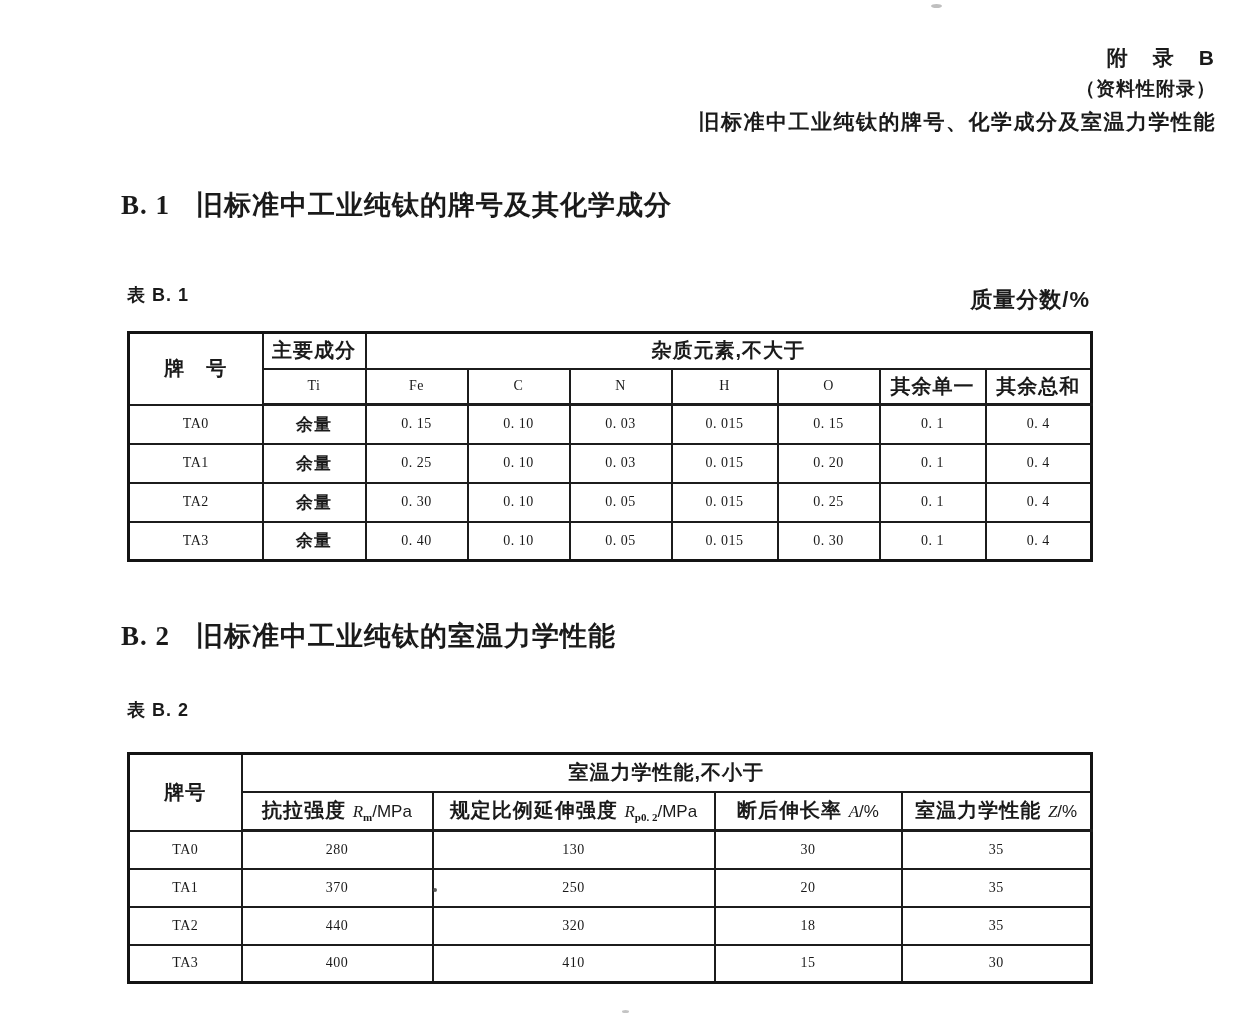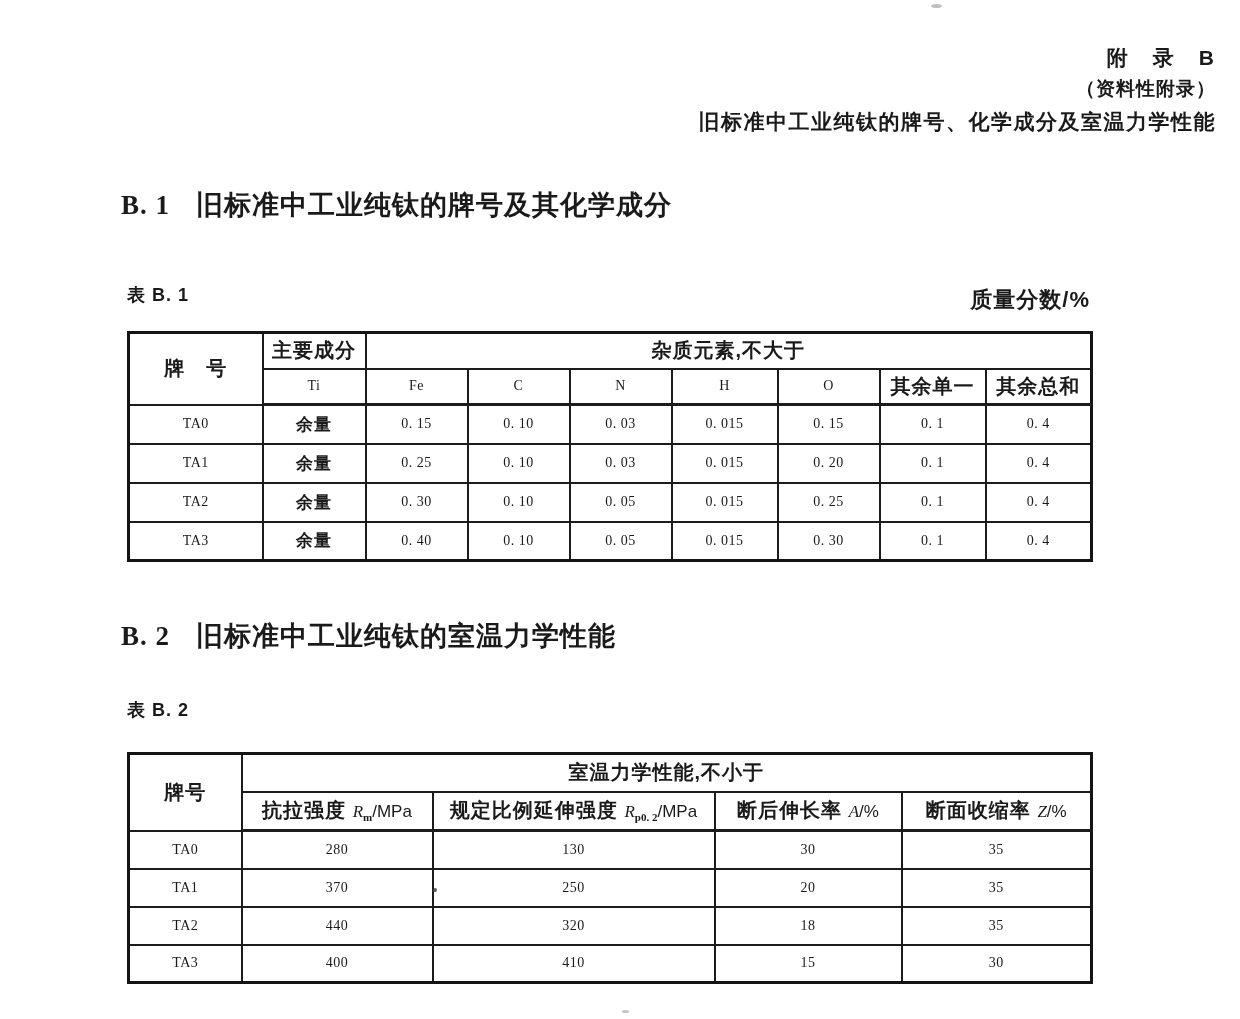--- a/index.html
+++ b/index.html
@@ -212,21 +212,21 @@
   </colgroup>
   <thead>
     <tr style="height:38px">
       <th rowspan="2" class="hdr-cn">牌号</th>
       <th colspan="4" class="hdr-cn">室温力学性能,不小于</th>
     </tr>
     <tr style="height:39px">
       <th><span class="hdr-cn">抗拉强度 </span><span class="var">R</span><sub class="vsub">m</sub><span class="unit">/MPa</span></th>
       <th><span class="hdr-cn">规定比例延伸强度 </span><span class="var">R</span><sub class="vsub">p0. 2</sub><span class="unit">/MPa</span></th>
       <th><span class="hdr-cn">断后伸长率 </span><span class="var">A</span><span class="unit">/%</span></th>
-      <th><span class="hdr-cn">断面收缩率 </span><span class="var">Z</span><span class="unit">/%</span></th>
+      <th><span class="hdr-cn">室温力学性能 </span><span class="var">Z</span><span class="unit">/%</span></th>
     </tr>
   </thead>
   <tbody>
     <tr style="height:38px">
       <td class="cell-serif">TA0</td>
       <td class="cell-serif">280</td>
       <td class="cell-serif">130</td>
       <td class="cell-serif">30</td>
       <td class="cell-serif">35</td>
     </tr>

